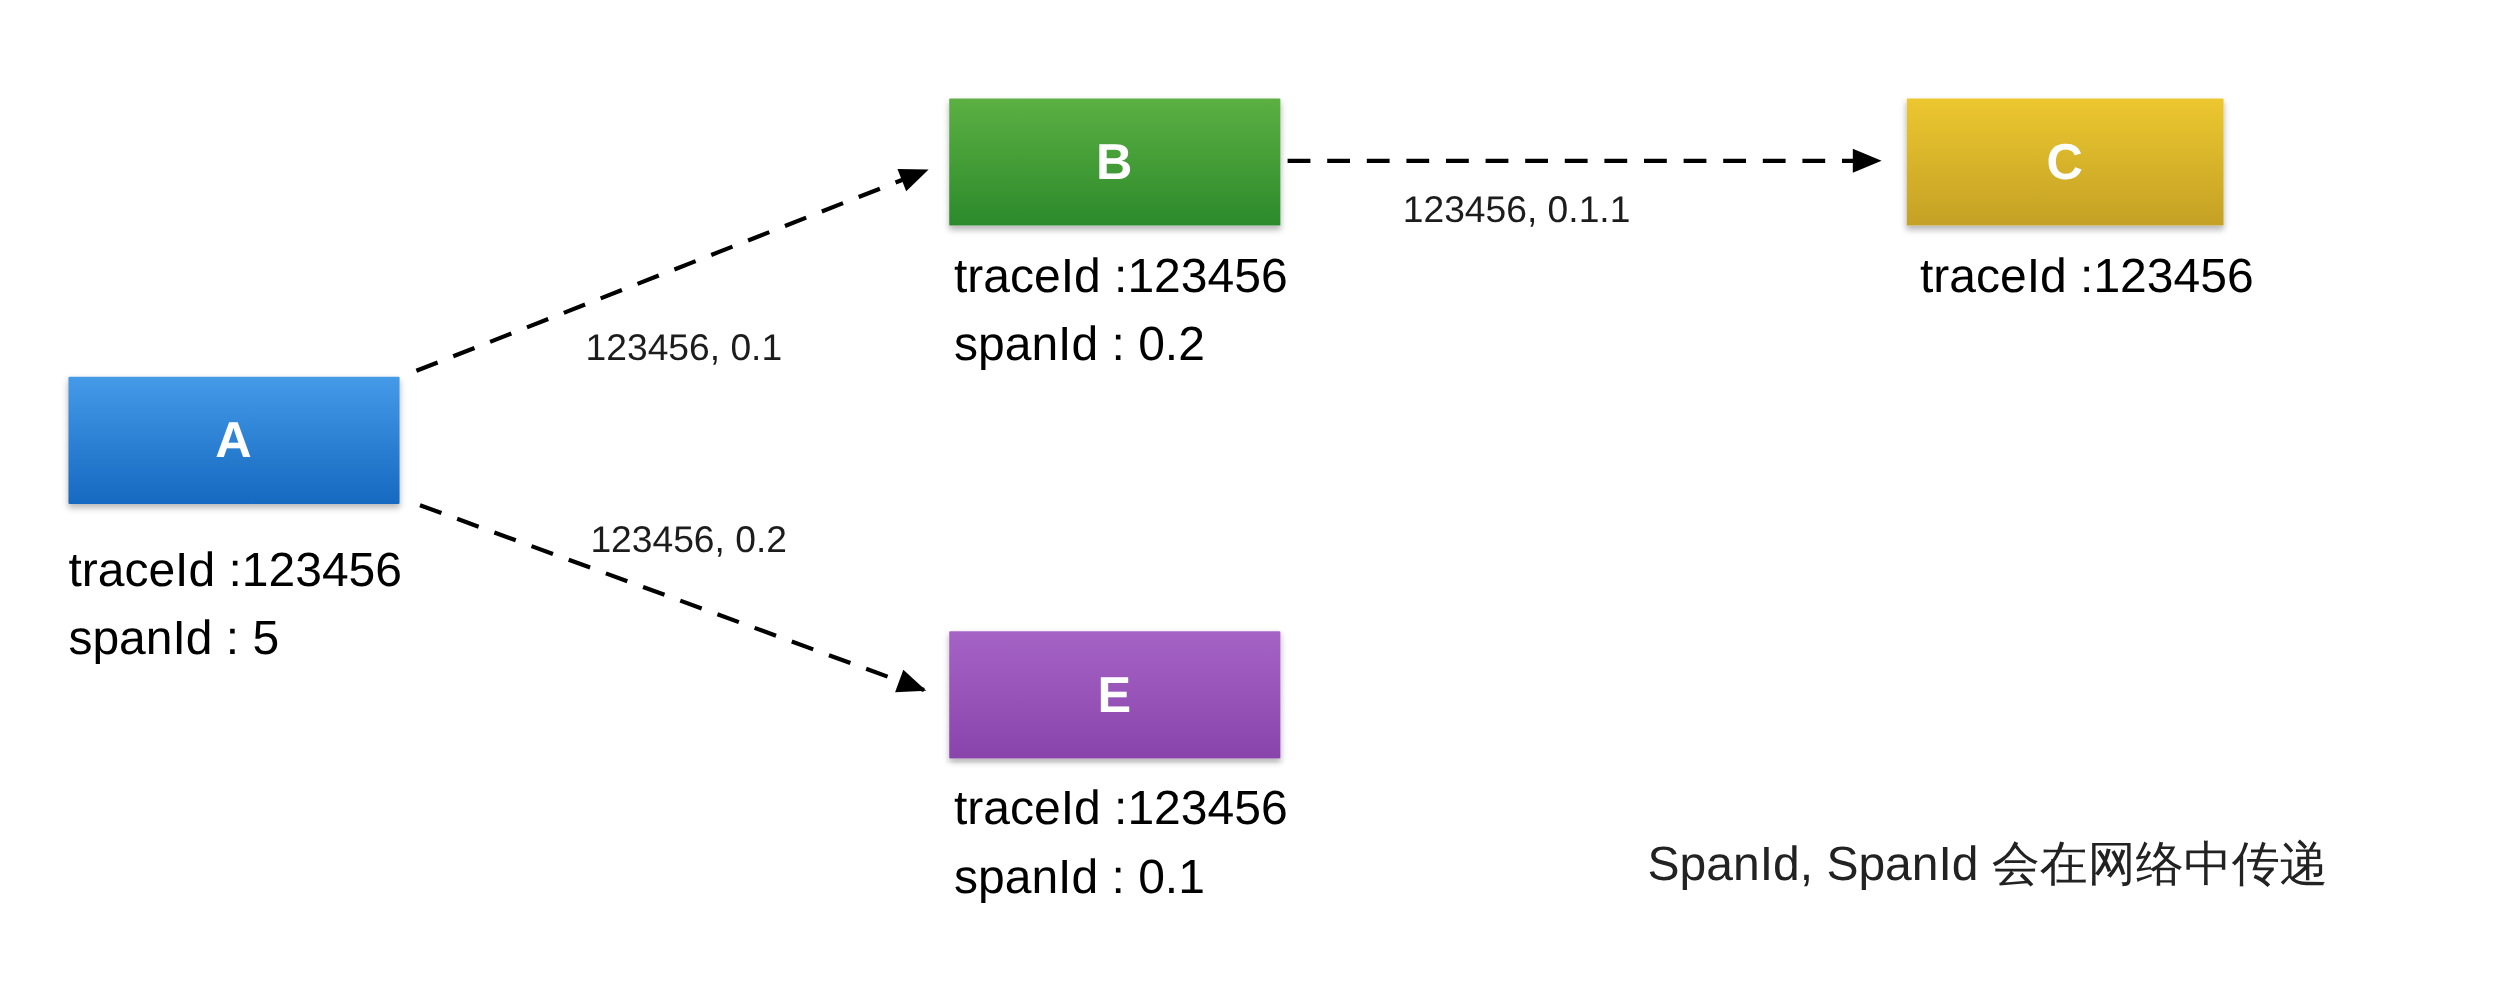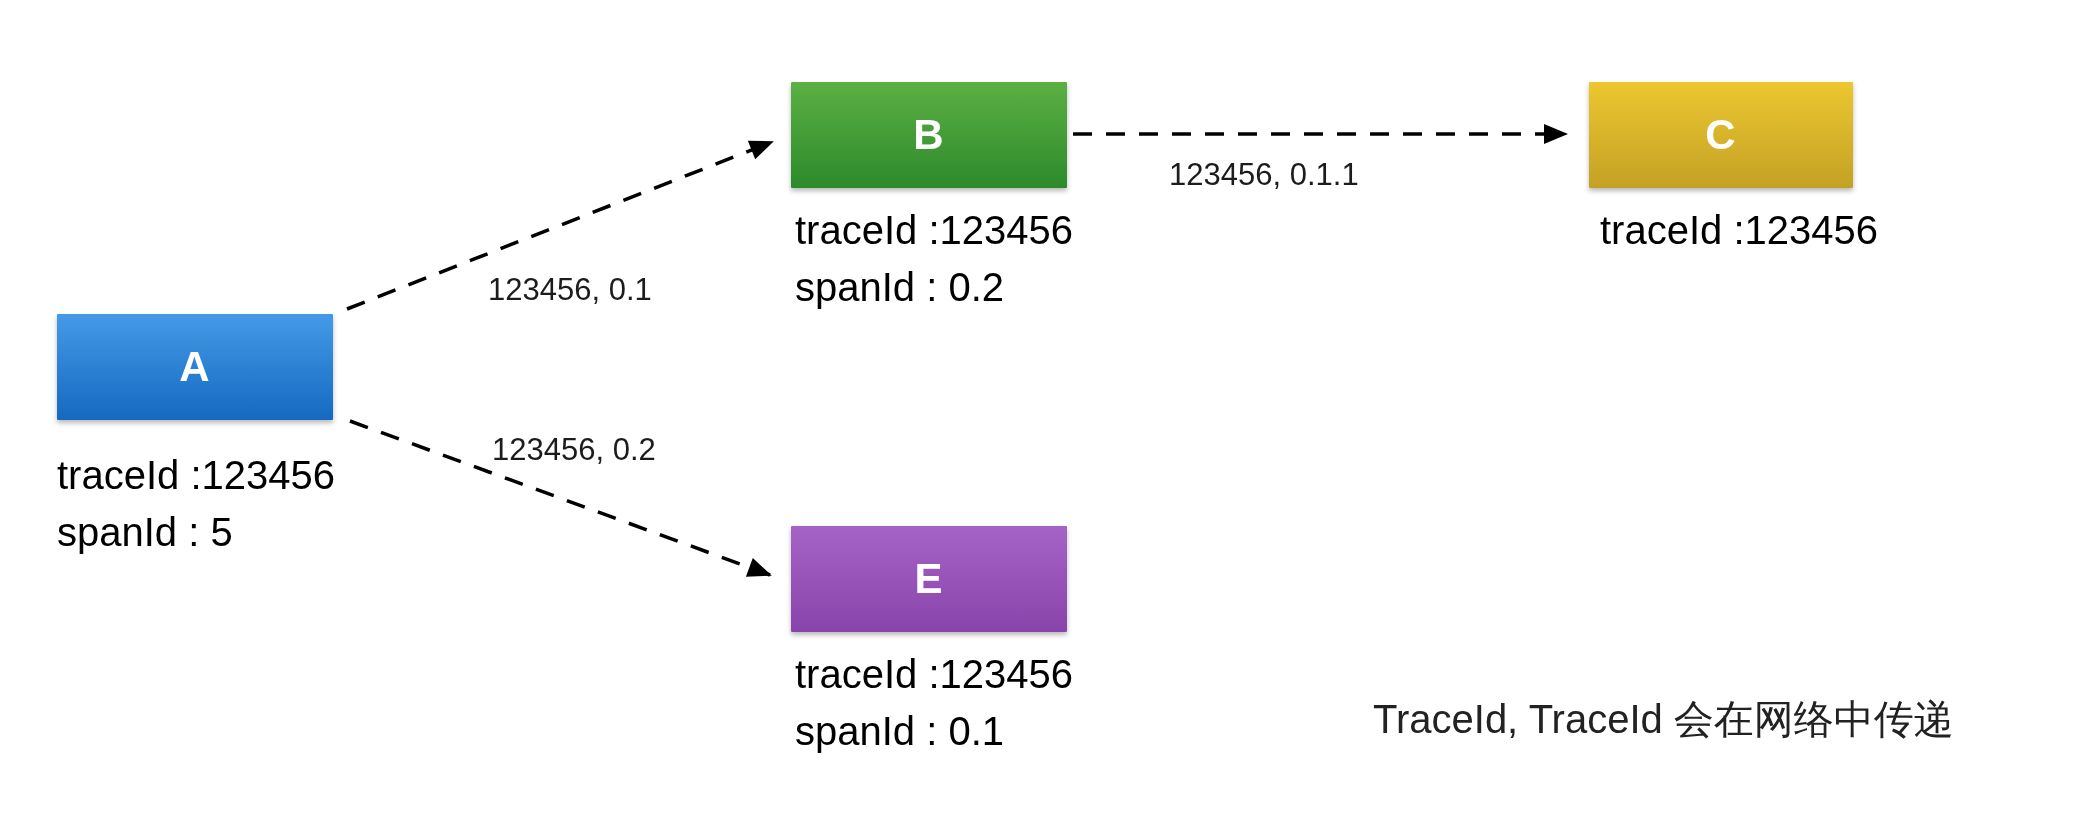--- a/index.html
+++ b/index.html
@@ -122,15 +122,15 @@
   </div>
   <div class="node-caption caption-e">
     <div>traceId :123456</div>
     <div>spanId : 0.1</div>
   </div>
 
   <div class="edge-label label-ab">123456, 0.1</div>
   <div class="edge-label label-bc">123456, 0.1.1</div>
   <div class="edge-label label-ae">123456, 0.2</div>
 
-  <div class="footnote">TraceId, TraceId 会在网络中传递</div>
+  <div class="footnote">SpanId, SpanId 会在网络中传递</div>
 
 </div>
 
 </body></html>

